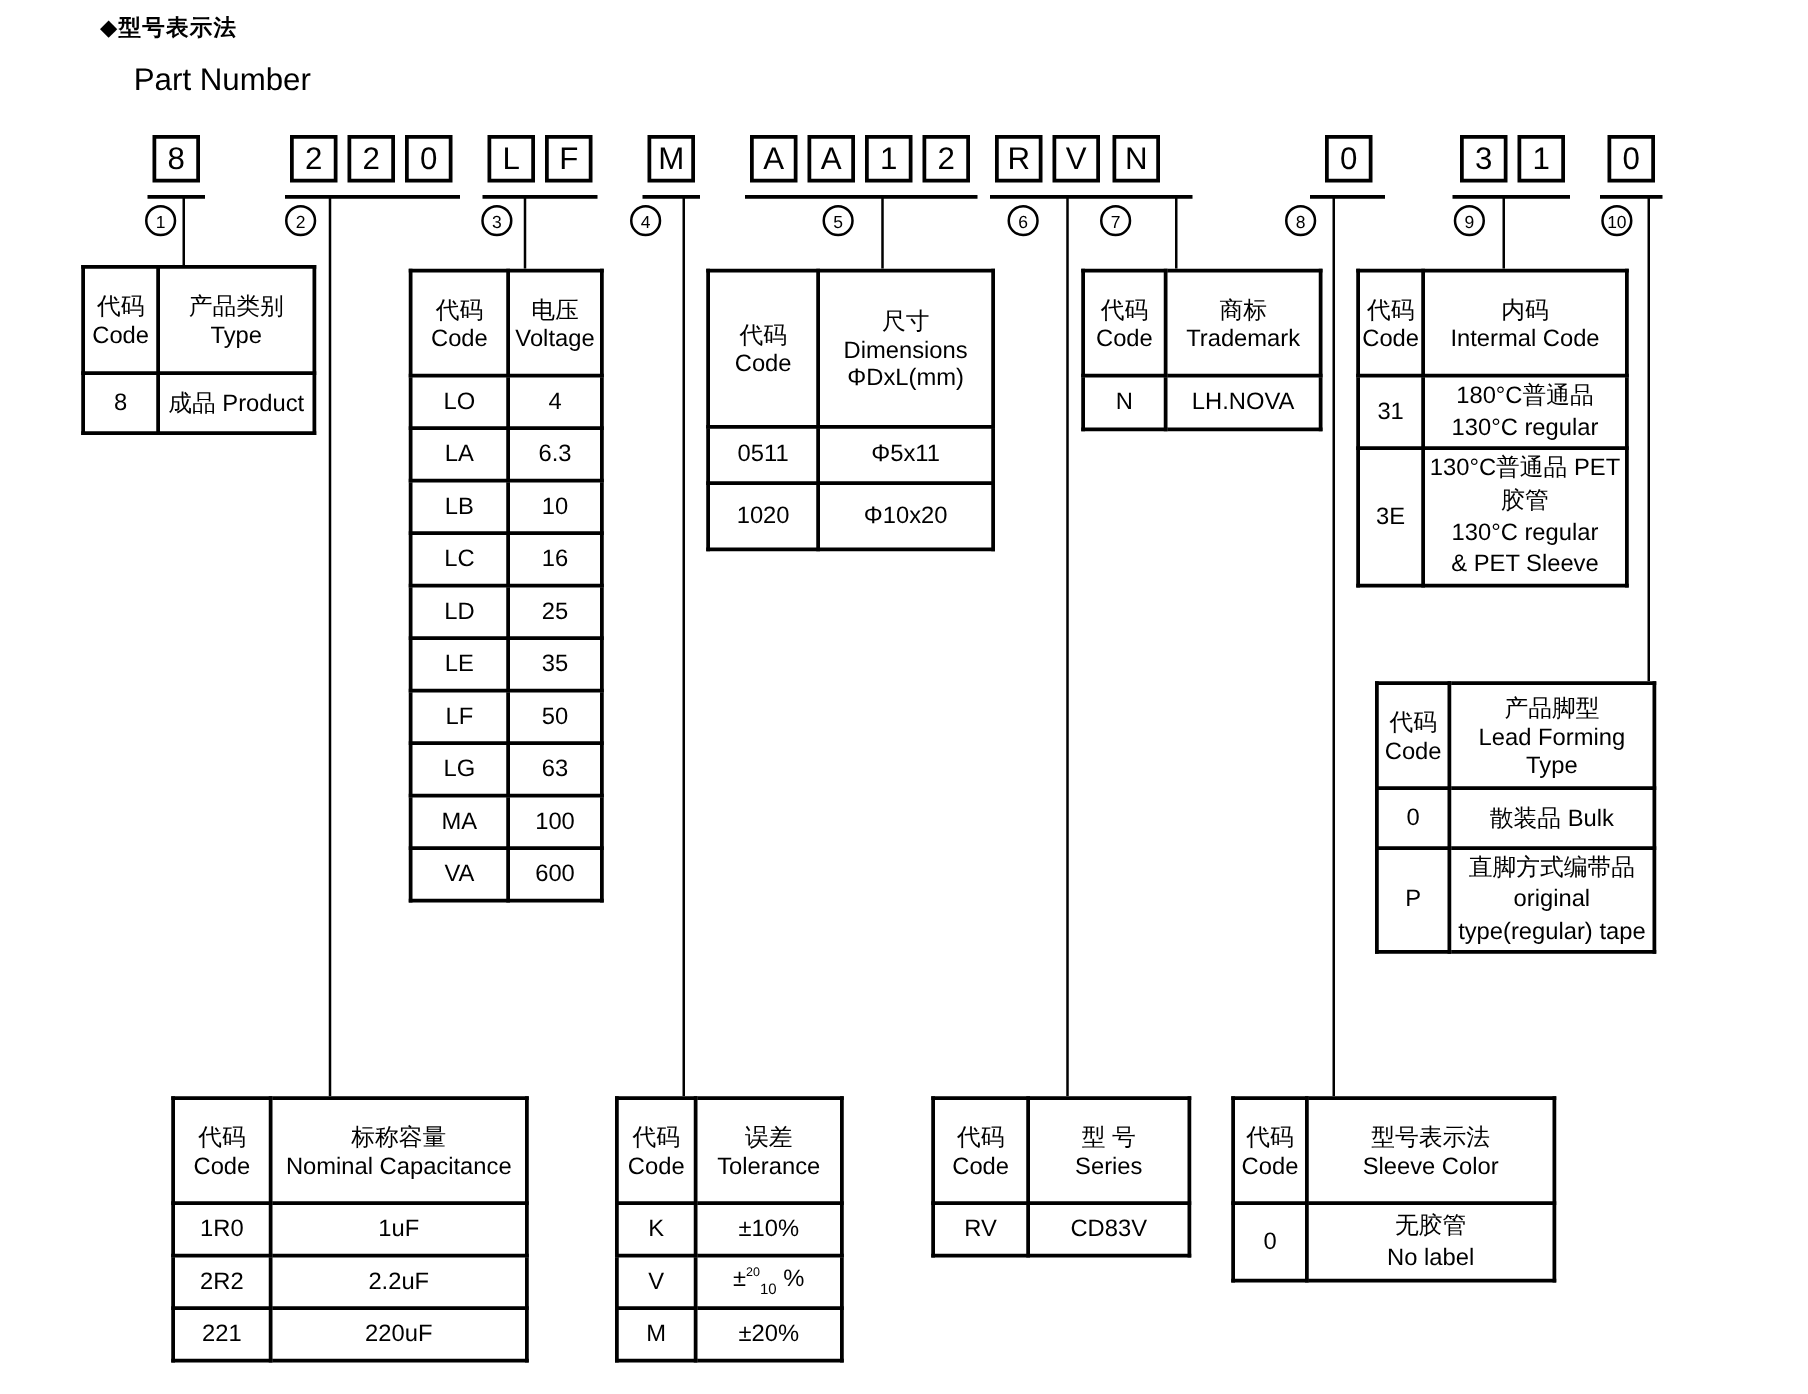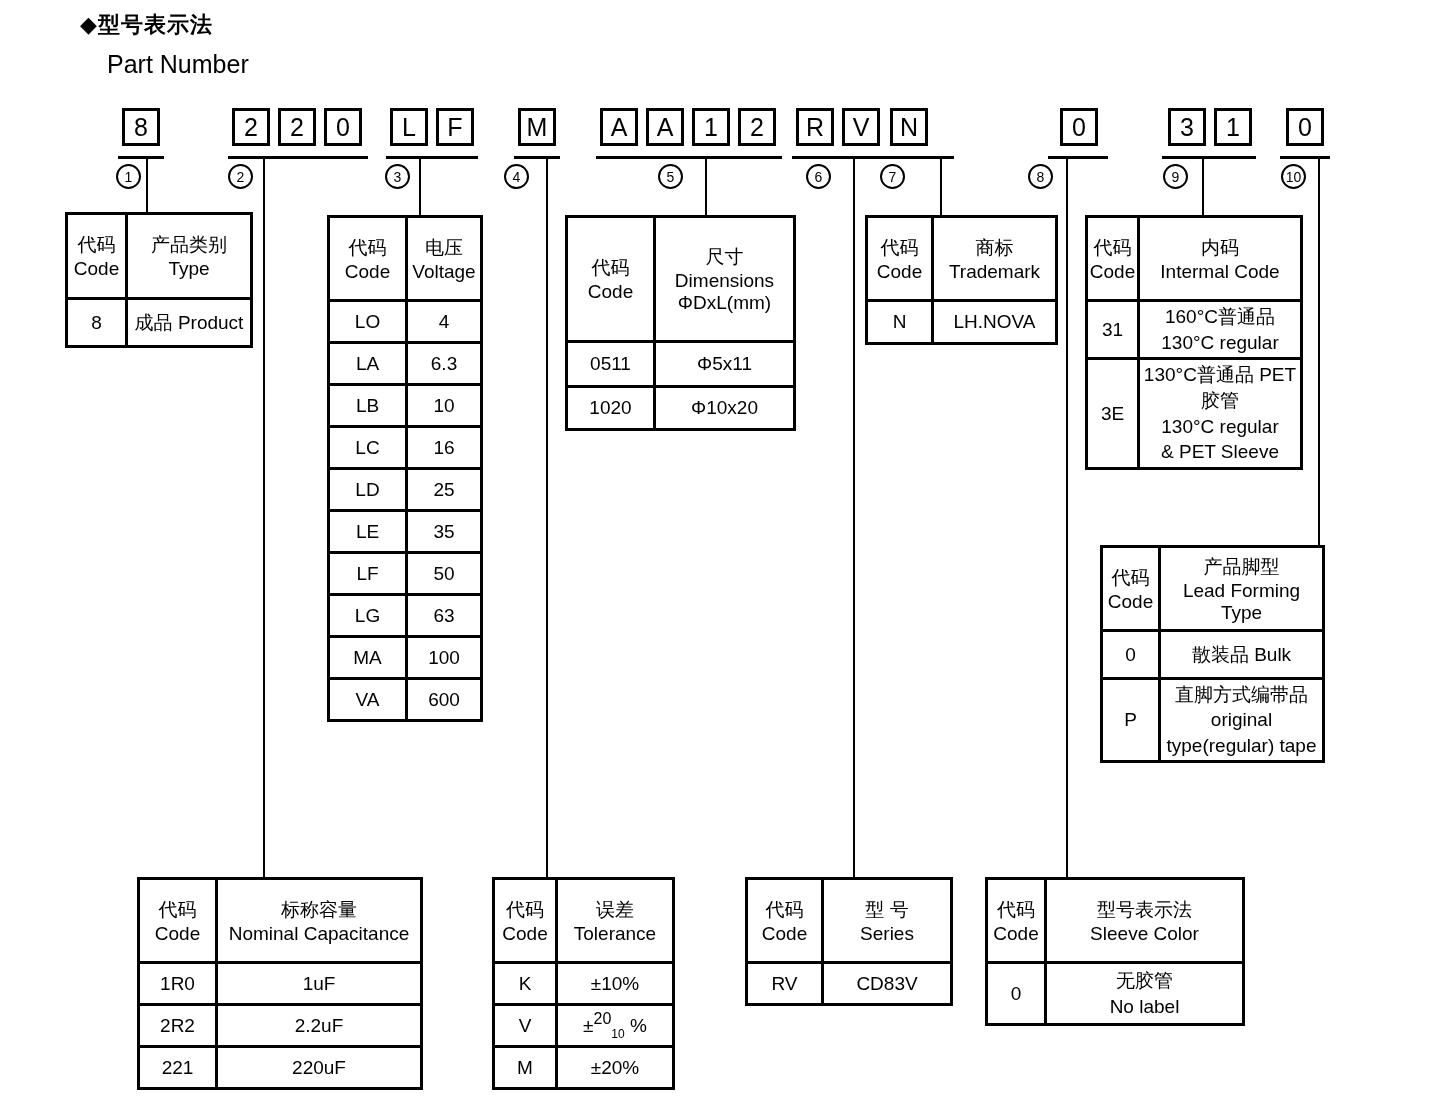--- a/index.html
+++ b/index.html
@@ -1,31 +1,31 @@
 <!DOCTYPE html>
 <html><head>
 <meta charset="utf-8">
 <style>
   html,body{margin:0;padding:0;background:#ffffff;}
   #canvas{position:relative;width:1446px;height:1115px;background:#ffffff;overflow:hidden;
           font-family:"Liberation Sans","DejaVu Sans",sans-serif;color:#000;}
-  .title-cn{position:absolute;left:80px;top:10px;font-size:22px;font-weight:700;letter-spacing:1px;}
+  .title-cn{position:absolute;left:80px;top:10px;font-size:18px;font-weight:700;letter-spacing:1px;}
   .title-en{position:absolute;left:107px;top:50px;font-size:25px;font-weight:400;}
   .pbox{position:absolute;top:108px;width:38px;height:38px;border:3px solid #000;box-sizing:border-box;
         display:flex;align-items:center;justify-content:center;font-size:25px;}
   .uline{position:absolute;top:156px;height:3px;background:#000;}
   .vline{position:absolute;width:2px;background:#000;}
   .circ{position:absolute;top:164px;width:25px;height:25px;border:2px solid #000;border-radius:50%;
         box-sizing:border-box;display:flex;align-items:center;justify-content:center;font-size:14px;}
   table.tbl{position:absolute;border-collapse:collapse;table-layout:fixed;background:#fff;}
   table.tbl td{border:3px solid #000;text-align:center;vertical-align:middle;font-size:19px;padding:0;overflow:hidden;}
   .hstack{display:flex;flex-direction:column;justify-content:space-evenly;align-items:center;height:100%;width:100%;}
   .lstack{display:flex;flex-direction:column;justify-content:space-evenly;align-items:center;height:100%;width:100%;line-height:1.35;}
   .lstack div{white-space:nowrap;}
-  sup.tol{font-size:16px;vertical-align:8px;}
+  sup.tol{font-size:10px;vertical-align:8px;}
   sub.tol{font-size:12px;vertical-align:-6px;}
 </style>
 </head>
 <body>
 
 <div id="canvas">
 
   <div class="title-cn">◆型号表示法</div>
   <div class="title-en">Part Number</div>
 
@@ -189,21 +189,21 @@
         <div>尺寸</div>
         <div>Dimensions</div>
         <div>ΦDxL(mm)</div>
             </div>
           </td>
     </tr>
     <tr style="height:45px">
           <td>0511</td>
           <td>Φ5x11</td>
         </tr>
-    <tr style="height:43px">
+    <tr style="height:53px">
           <td>1020</td>
           <td>Φ10x20</td>
         </tr>
   </tbody>
     </table>
 
   <table class="tbl" style="left:865px;top:215px">
     <colgroup>
         <col style="width:66px">
         <col style="width:124px">
@@ -247,21 +247,21 @@
             <div class="hstack">
         <div>内码</div>
         <div>Intermal Code</div>
             </div>
           </td>
     </tr>
     <tr style="height:58px">
       <td>31</td>
       <td>
             <div class="lstack">
-        <div>160°C普通品</div>
+        <div>180°C普通品</div>
         <div>130°C  regular</div>
             </div>
           </td>
     </tr>
     <tr style="height:110px">
       <td>3E</td>
       <td>
             <div class="lstack">
         <div>130°C普通品 PET</div>
         <div>胶管</div>

